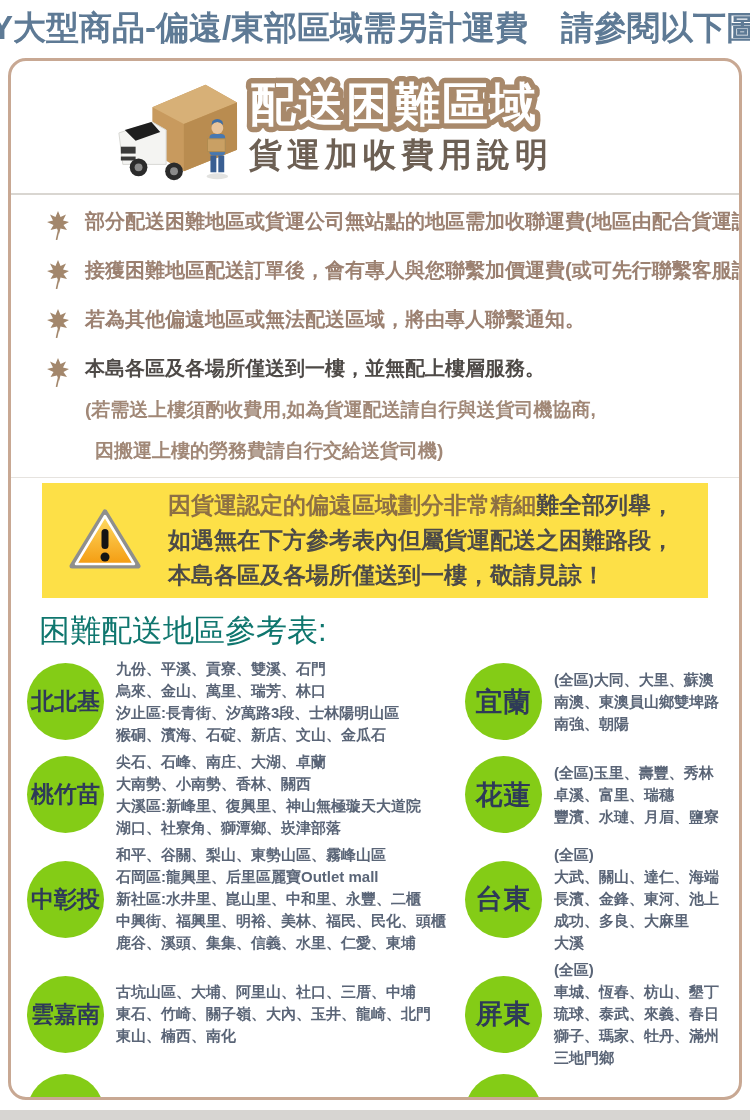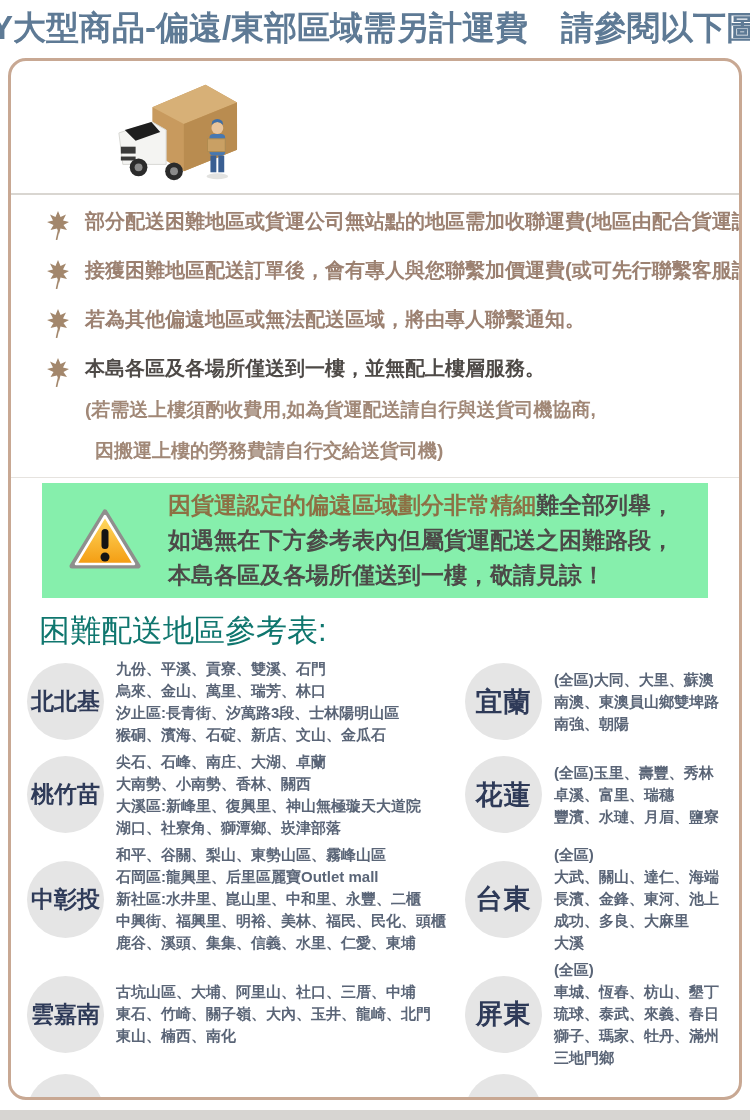--- a/index.html
+++ b/index.html
@@ -45,37 +45,37 @@
     margin-left:14px;font-size:20px;font-weight:bold;color:#9c8171;
     line-height:1.3;white-space:nowrap;
   }
   .note-text.dark{color:#4e4a47;}
   .note-sub{font-size:19px;color:#a18877;line-height:1.2;margin-top:18px;}
   .note-sub.indent{padding-left:10px;}
   .note.last{margin-bottom:8px;}
 
   
   .warning{
-    flex:none;margin:5px 31px 6px 31px;background:#86efac;
+    flex:none;margin:5px 31px 6px 31px;background:#fde047;
     display:flex;align-items:center;padding:10px 10px 10px 26px;box-sizing:border-box;
     height:115px;
   }
   .warn-icon{flex:none;}
   .warn-text{margin-left:26px;font-size:23px;font-weight:bold;color:#4c4a48;line-height:1.52;white-space:nowrap;}
   .warn-hl{color:#8d7044;}
 
   
   .table-title{flex:none;padding:6px 0 2px 28px;font-size:31px;font-weight:normal;color:#0f766e;}
   .regions{
     flex:none;display:grid;grid-template-columns:61.5% 38.5%;
     padding:4px 0 0 16px;
   }
   .region{display:flex;align-items:center;margin-bottom:5px;}
   .badge{
-    flex:none;width:77px;height:77px;border-radius:50%;background:#e5e5e5;
+    flex:none;width:77px;height:77px;border-radius:50%;background:#84cc16;
     display:flex;align-items:center;justify-content:center;
     font-weight:bold;color:#2e3a58;white-space:nowrap;
   }
   .badge.b3{font-size:23px;}
   .badge.b2{font-size:27px;letter-spacing:1px;}
   .lines{margin-left:12px;font-size:15px;font-weight:600;color:#5a6577;line-height:1.47;white-space:nowrap;}
   .region.island .lines{font-size:27px;font-weight:bold;margin-left:18px;}
 </style>
 </head>
 <body>
@@ -100,20 +100,26 @@
         <circle cx="64" cy="101" r="9" fill="#2b2b2b"></circle>
           <circle cx="64" cy="101" r="4" fill="#8a8a8a"></circle>
         <ellipse cx="108" cy="106" rx="11" ry="3" fill="#e2e2e0"></ellipse>
         <circle cx="108" cy="57" r="6" fill="#e8c49c"></circle>
         <path d="M102 54 q6 -6 12 0 l-1 -4 q-5 -4 -10 0 Z" fill="#3f6fa8"></path>
         <rect x="100" y="63" width="16" height="22" rx="4" fill="#4878b0"></rect>
         <rect x="98" y="68" width="18" height="13" fill="#c9a064" stroke="#b08b4f" stroke-width="1"></rect>
         <rect x="101" y="85" width="6" height="17" fill="#3a5f92"></rect>
         <rect x="109" y="85" width="6" height="17" fill="#3a5f92"></rect>
       </svg>
+      <div class="hero-text">
+        <svg class="title-svg" width="340" height="66" viewBox="0 0 340 66">
+          <text x="5" y="51" font-size="46" font-weight="bold" letter-spacing="2" font-family="Liberation Sans, sans-serif" stroke="#a8896b" stroke-width="11" stroke-linejoin="round" paint-order="stroke" fill="#ffffff">配送困難區域</text>
+        </svg>
+        <div class="hero-subtitle">貨運加收費用說明</div>
+      </div>
     </div>
 
     <div class="divider"></div>
 
     <div class="notes">
       <div class="note">
         <svg class="note-icon" width="24" height="30" viewBox="0 0 24 30">
           <path d="M12 1 L14.5 7 L20 4.5 L17 10.5 L23 12 L17.5 15 L21 20 L14.5 18.5 L13 24 L11 18.5 L4.5 20 L7.5 15 L1 12 L7 10.5 L4 4.5 L9.5 7 Z" fill="#a3876c"></path>
           <path d="M12.5 21 L10.5 30" stroke="#a3876c" stroke-width="1.6" fill="none"></path>
         </svg>

